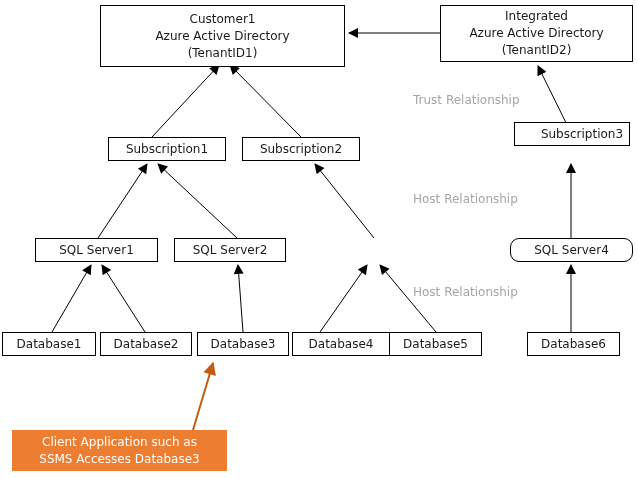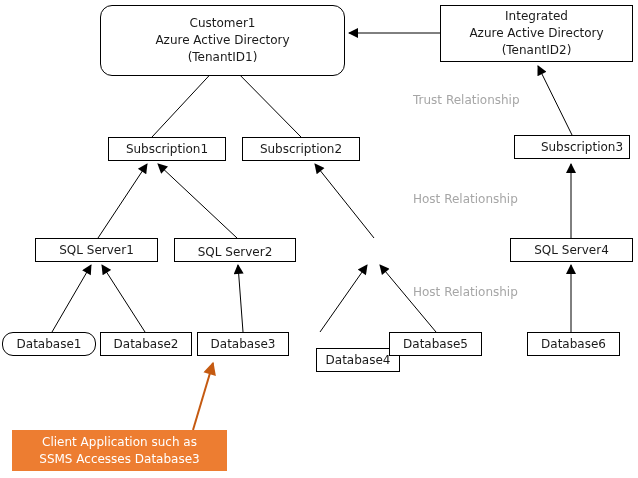--- a/index.html
+++ b/index.html
@@ -8,36 +8,36 @@
     font-family:"DejaVu Sans","Liberation Sans",sans-serif;
     font-size:12px;color:#1a1a1a;overflow:hidden;
   }
   .connectors{position:absolute;left:0;top:0;width:638px;height:478px;pointer-events:none;}
   .node{
     position:absolute;box-sizing:border-box;border:1px solid #000000;background:#ffffff;
     display:flex;flex-direction:column;align-items:center;justify-content:center;
     text-align:center;line-height:17px;white-space:nowrap;
   }
   
-  #tenant1{left:100px;top:5px;width:245px;height:71px;border-radius:12px;}
+  #tenant1{left:100px;top:5px;width:245px;height:62px;}
   #tenant2{left:440px;top:5px;width:193px;height:57px;}
   
   #sub1{left:108px;top:137px;width:118px;height:24px;}
   #sub2{left:242px;top:137px;width:118px;height:24px;}
-  #sub3{left:514px;top:135px;width:116px;height:24px;padding-left:20px;}
+  #sub3{left:514px;top:122px;width:116px;height:24px;padding-left:20px;}
   
   #sql1{left:35px;top:238px;width:123px;height:24px;}
-  #sql2{left:174px;top:238px;width:122px;height:24px;justify-content:flex-end;}
+  #sql2{left:174px;top:238px;width:112px;height:24px;}
   #sql3{left:312px;top:238px;width:125px;height:24px;}
-  #sql4{left:510px;top:238px;width:123px;height:24px;}
+  #sql4{left:510px;top:238px;width:123px;height:24px;border-radius:9px;}
   
-  #db1{left:2px;top:332px;width:94px;height:24px;border-radius:11px;}
+  #db1{left:2px;top:332px;width:94px;height:24px;}
   #db2{left:100px;top:332px;width:92px;height:24px;}
   #db3{left:197px;top:332px;width:92px;height:24px;}
-  #db4{left:292px;top:348px;width:84px;height:24px;margin-left:24px;}
+  #db4{left:292px;top:332px;width:98px;height:24px;}
   #db5{left:389px;top:332px;width:93px;height:24px;}
   #db6{left:527px;top:332px;width:93px;height:24px;}
   .rel-label{
     position:absolute;color:var(--rel-label-color,#a6a6a6);font-size:12px;white-space:nowrap;
   }
   #trust-label{left:413px;top:93px;}
   #host-label-1{left:413px;top:192px;}
   #host-label-2{left:413px;top:285px;}
   .callout{
     position:absolute;left:12px;top:430px;width:215px;height:41px;

